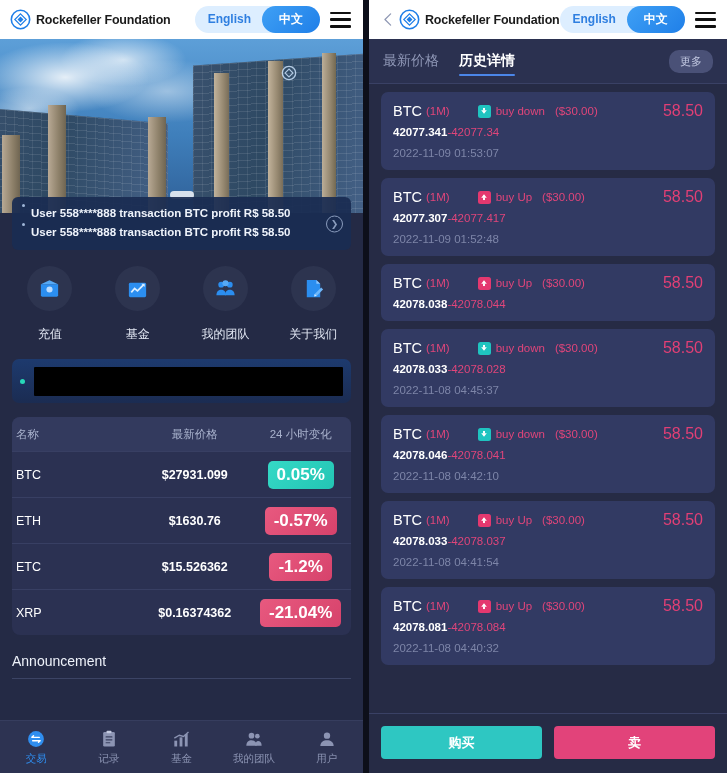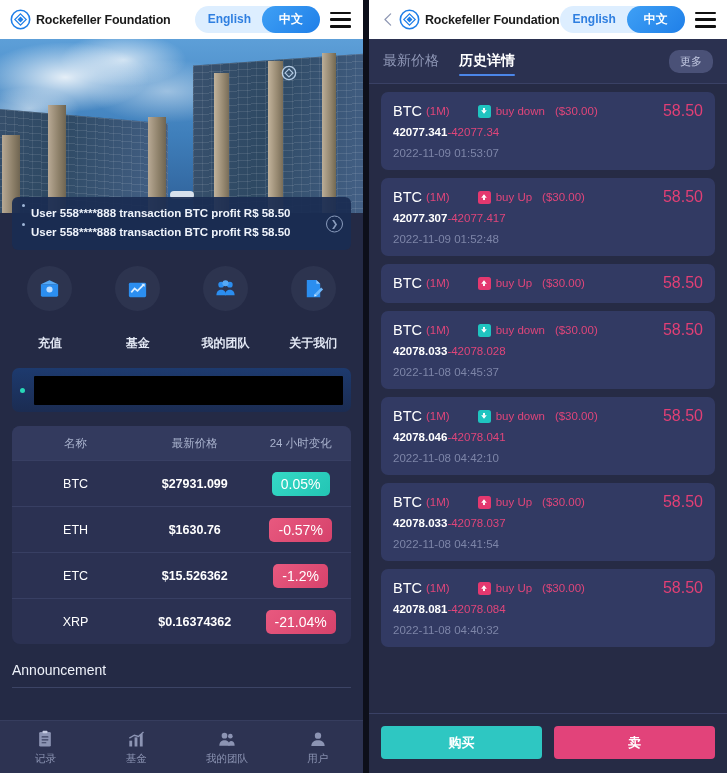--- a/index.html
+++ b/index.html
@@ -113,21 +113,21 @@
   .ticker-dot { width: 3px; height: 3px; background: #9fb6d8; border-radius: 50%; flex-shrink: 0; }
   .ticker-next {
     position: absolute; right: 8px; top: 50%; transform: translateY(-50%);
     width: 17px; height: 17px; border-radius: 50%; border: 1.3px solid #8a9cbd;
     display: flex; align-items: center; justify-content: center; color: #8a9cbd; font-size: 9px;
   }
 
   .quick-actions {
     display: flex; justify-content: space-around; padding: 16px 6px 8px 6px; flex-shrink: 0;
   }
-  .qa { width: 72px; display: flex; flex-direction: column; align-items: center; gap: 24px; font-weight: bold; }
+  .qa { width: 72px; display: flex; flex-direction: column; align-items: center; gap: 15px; }
   .qa-circle {
     width: 45px; height: 45px; border-radius: 50%; background: #2d344f;
     display: flex; align-items: center; justify-content: center;
   }
   .qa-label { font-size: 12px; color: #e3e8f4; white-space: nowrap; }
 
   .notice-bar {
     margin: 8px 12px 0 12px; height: 44px; border-radius: 7px; flex-shrink: 0;
     background: linear-gradient(180deg, #1d3a6e 0%, #1b2c52 100%);
     display: flex; align-items: center; padding: 0 8px; gap: 9px;
@@ -138,32 +138,32 @@
   .price-card {
     margin: 14px 12px 0 12px; background: #2b3152; border-radius: 8px;
     overflow: hidden; flex-shrink: 0;
   }
   .price-head, .price-row {
     display: flex; align-items: center; height: 32px; padding: 0 4px;
   }
   .price-head { background: #333a5e; height: 34px; }
   .price-row { height: 46px; border-top: 1px solid #383f63; }
   .price-card .price-row:first-of-type { border-top: none; }
-  .col-name { width: 36%; text-align: center; }
+  .col-name { width: 36%; text-align: left; }
   .col-price { width: 36%; text-align: center; }
   .col-chg { width: 28%; display: flex; justify-content: center; }
   .price-head .col-name, .price-head .col-price, .price-head .col-chg {
     font-size: 11.5px; color: #a9b2cd;
   }
   .price-head .col-chg { display: block; text-align: center; }
   .sym { font-size: 12.5px; color: #ffffff; }
   .val { font-size: 12.5px; color: #ffffff; font-weight: bold; }
   .badge {
-    min-width: 52px; padding: 4px 9px; border-radius: 5px; font-size: 14px;
-    font-weight: normal; color: #fff; text-align: center;
+    min-width: 52px; padding: 4px 9px; border-radius: 5px; font-size: 17px;
+    font-weight: bold; color: #fff; text-align: center;
   }
   .badge.up { background: linear-gradient(135deg, #35d9c6, #23c5b4); }
   .badge.down { background: linear-gradient(135deg, #e8597f, #d6426b); }
 
   .announce { margin: 18px 12px 0 12px; flex-shrink: 0; }
   .announce-title { font-size: 14px; color: #eef2fa; padding-bottom: 9px; }
   .announce-rule { height: 1px; background: #3c4465; }
 
   .bottom-nav {
     margin-top: auto; height: 53px; background: #2d3352; display: flex;
@@ -384,20 +384,27 @@
           </div>
       </div>
     </div>
 
     <div class="announce">
       <div class="announce-title">Announcement</div>
       <div class="announce-rule"></div>
     </div>
 
     <div class="bottom-nav">
+      <div class="nav-item active">
+        <svg viewBox="0 0 24 24" width="20" height="20">
+          <circle cx="12" cy="12" r="9.5" fill="#2f8ef0"></circle>
+          <path d="M7 10 H16 M7 10 L9 8 M17 14 H8 M17 14 L15 16" stroke="#fff" stroke-width="1.7" fill="none" stroke-linecap="round"></path>
+        </svg>
+        <span class="nav-label">交易</span>
+      </div>
       <div class="nav-item">
         <svg viewBox="0 0 24 24" width="20" height="20">
           <rect x="5" y="3.5" width="14" height="17.5" rx="1.6" fill="#8c94b3"></rect>
           <rect x="9" y="2" width="6" height="3" rx="1" fill="#c4cae0"></rect>
           <path d="M8.5 9.5 H15.5 M8.5 13 H15.5 M8.5 16.5 H13" stroke="#3a4060" stroke-width="1.4" stroke-linecap="round"></path>
         </svg>
         <span class="nav-label">记录</span>
       </div>
       <div class="nav-item">
         <svg viewBox="0 0 24 24" width="20" height="20">
@@ -518,20 +525,23 @@
               <svg viewBox="0 0 10 10" width="8" height="8">
                   <polygon points="5,1.5 8.5,6 1.5,6" fill="#fff"></polygon>
                   <rect x="3.8" y="5.6" width="2.4" height="3.2" fill="#fff"></rect>
                 </svg>
             </span>
             <span class="tx-dir-text">buy Up</span>
             <span class="tx-amount">($30.00)</span>
           </span>
           <span class="tx-profit">58.50</span>
         </div>
+        <div class="tx-prices">
+          <span class="tx-open">42078.038</span><span class="tx-sep">-</span><span class="tx-close">42078.044</span>
+        </div>
       </div>
 
       <div class="tx-card">
         <div class="tx-top">
           <span class="tx-sym">BTC</span>
           <span class="tx-period">(1M)</span>
           <span class="tx-dir">
             <span class="dir-icon down">
               <svg viewBox="0 0 10 10" width="8" height="8">
                   <polygon points="5,8.5 1.5,4 8.5,4" fill="#fff"></polygon>

